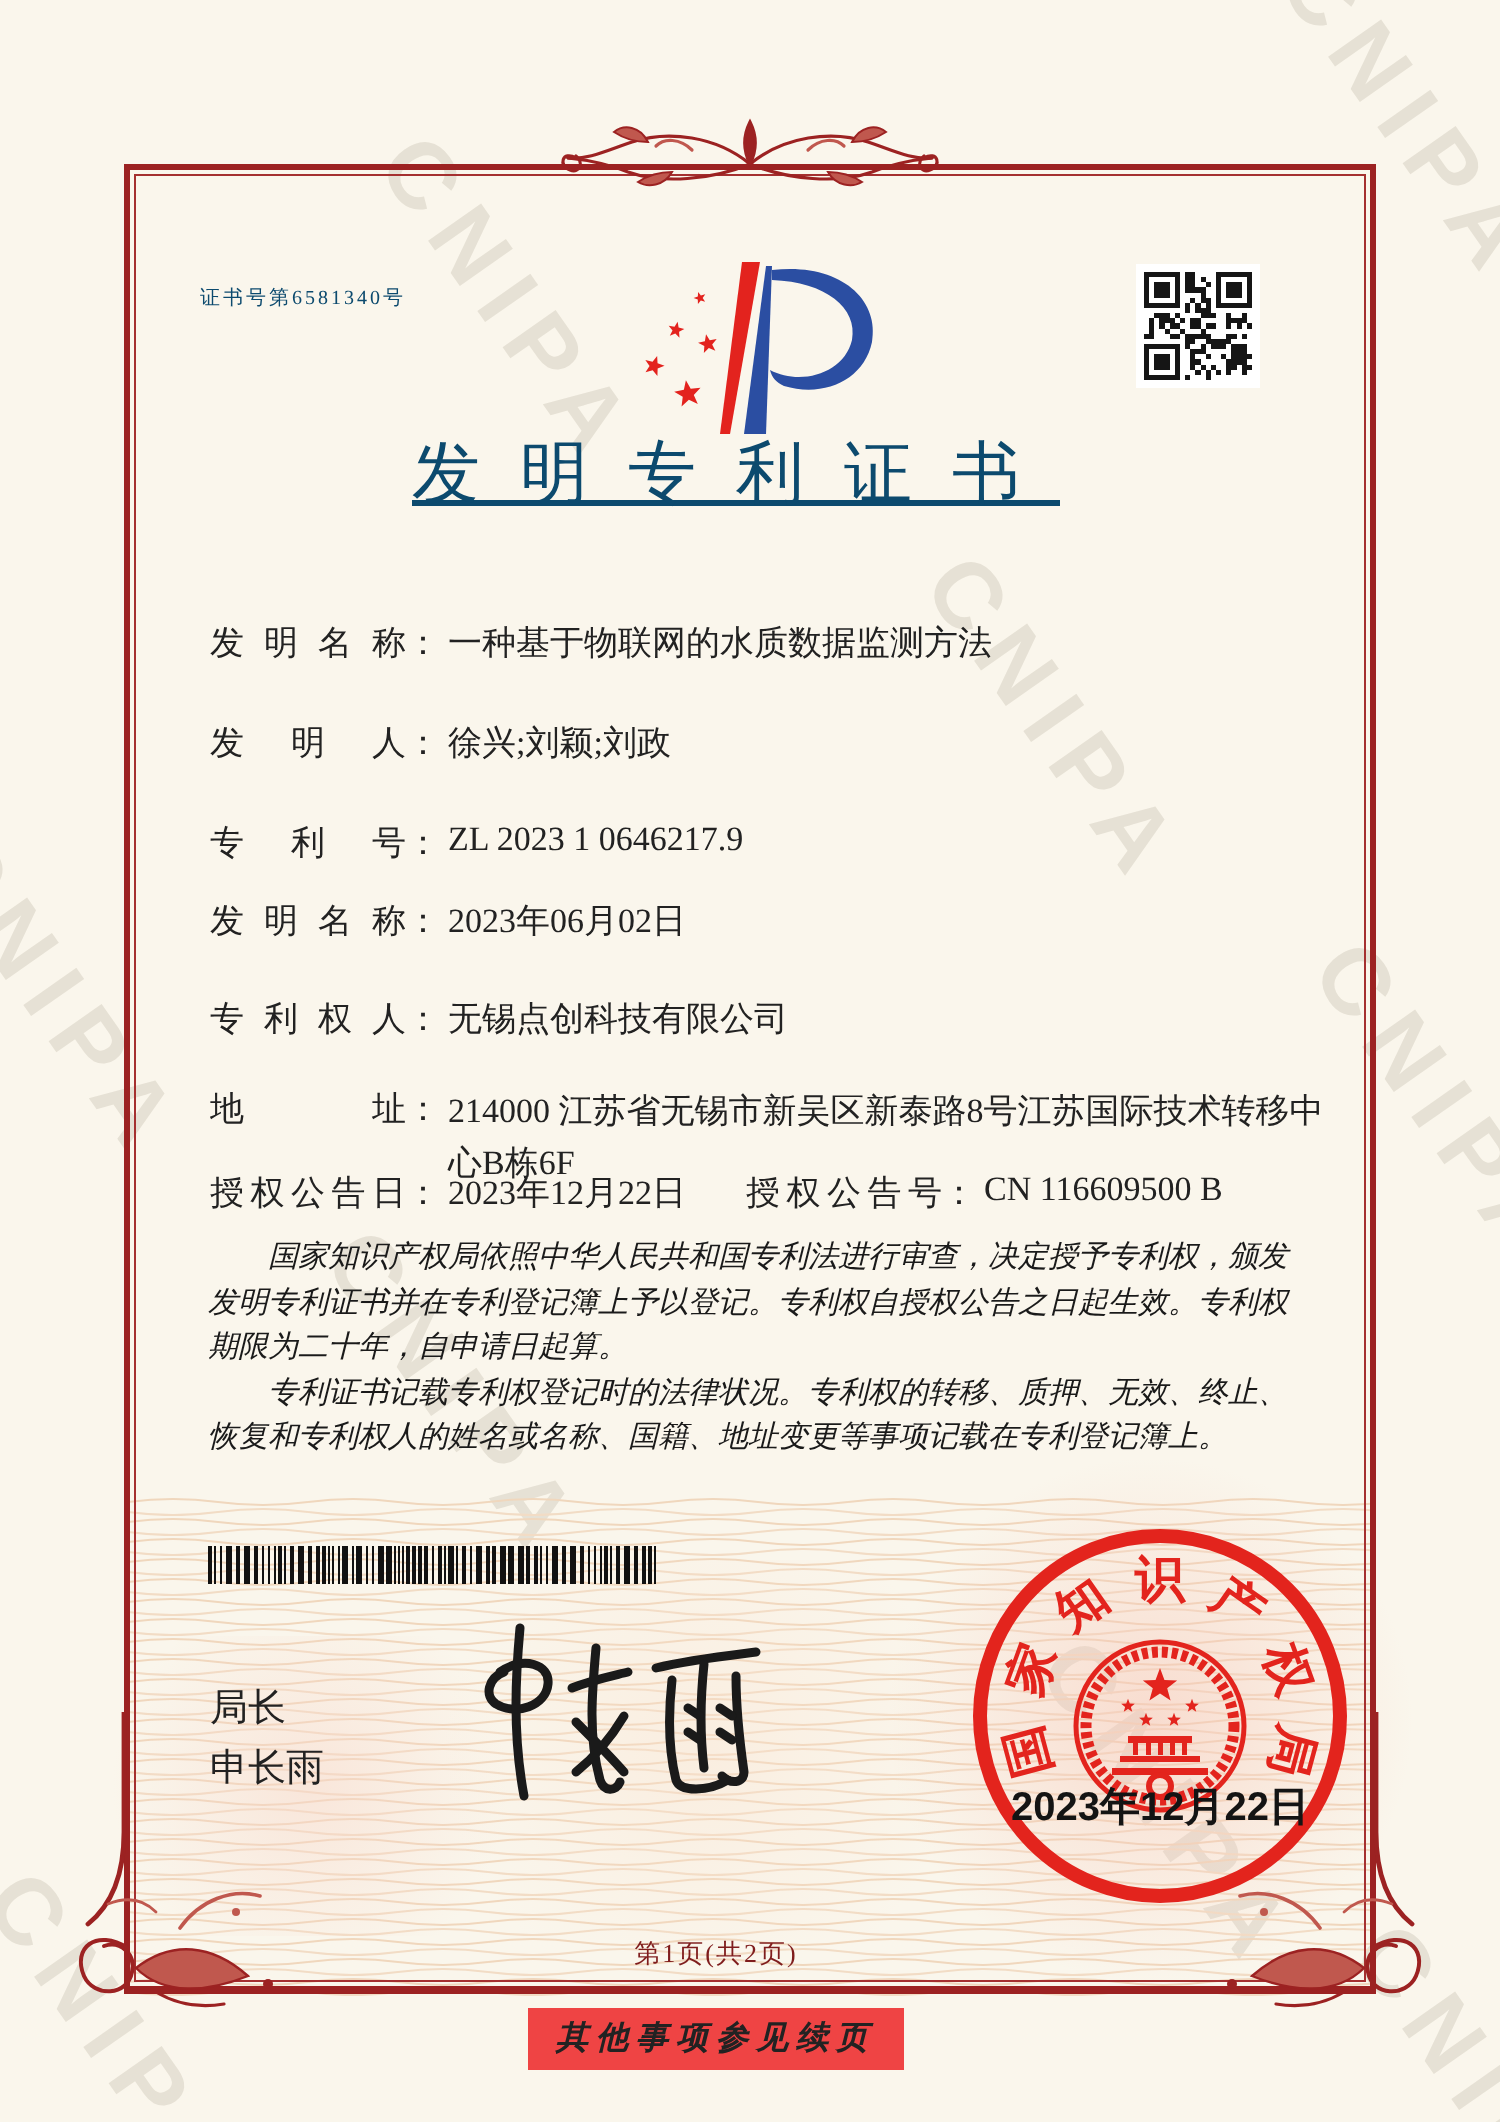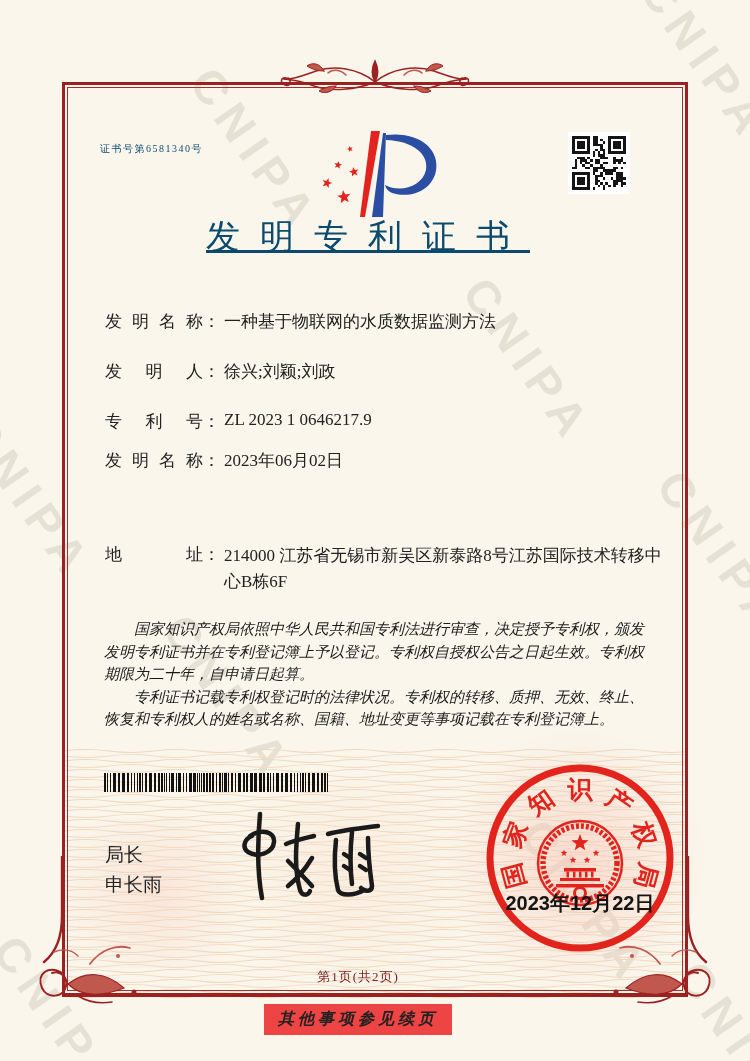--- a/index.html
+++ b/index.html
@@ -375,22 +375,31 @@
   </div>
   <div class="frow" style="top:360px;">
     <span class="lbl">发明人</span><span class="colon">：</span><span class="val">徐兴;刘颖;刘政</span>
   </div>
   <div class="frow" style="top:410px;">
     <span class="lbl">专利号</span><span class="colon">：</span><span class="val">ZL 2023 1 0646217.9</span>
   </div>
   <div class="frow" style="top:449px;">
     <span class="lbl">发明名称</span><span class="colon">：</span><span class="val">2023年06月02日</span>
   </div>
+  <div class="frow" style="top:498px;">
+    <span class="lbl">专利权人</span><span class="colon">：</span><span class="val">无锡点创科技有限公司</span>
+  </div>
   <div class="frow" style="top:543px;">
     <span class="lbl">地址</span><span class="colon">：</span><span class="val wrap">214000 江苏省无锡市新吴区新泰路8号江苏国际技术转移中心B栋6F</span>
+  </div>
+  <div class="frow" style="top:585px;">
+    <span class="lbl">授权公告日</span><span class="colon">：</span><span class="val">2023年12月22日</span>
+  </div>
+  <div class="frow" style="top:585px;left:373px;">
+    <span class="lbl">授权公告号</span><span class="colon">：</span><span class="val">CN 116609500 B</span>
   </div>
 
   <div class="para">
     <p>国家知识产权局依照中华人民共和国专利法进行审查，决定授予专利权，颁发发明专利证书并在专利登记簿上予以登记。专利权自授权公告之日起生效。专利权期限为二十年，自申请日起算。</p>
     <p>专利证书记载专利权登记时的法律状况。专利权的转移、质押、无效、终止、恢复和专利权人的姓名或名称、国籍、地址变更等事项记载在专利登记簿上。</p>
   </div>
 
   <div class="barcode" id="barcode"><i style="width: 2px; margin-right: 1px; background: rgb(17, 17, 17);"></i><i style="width: 1px; margin-right: 2px; background: rgb(17, 17, 17);"></i><i style="width: 1px; margin-right: 2px; background: rgb(17, 17, 17);"></i><i style="width: 3px; margin-right: 2px; background: rgb(17, 17, 17);"></i><i style="width: 2px; margin-right: 2px; background: rgb(17, 17, 17);"></i><i style="width: 3px; margin-right: 2px; background: rgb(17, 17, 17);"></i><i style="width: 2px; margin-right: 2px; background: rgb(17, 17, 17);"></i><i style="width: 1px; margin-right: 2px; background: rgb(17, 17, 17);"></i><i style="width: 1px; margin-right: 2px; background: rgb(17, 17, 17);"></i><i style="width: 1px; margin-right: 1px; background: rgb(17, 17, 17);"></i><i style="width: 2px; margin-right: 1px; background: rgb(17, 17, 17);"></i><i style="width: 1px; margin-right: 2px; background: rgb(17, 17, 17);"></i><i style="width: 2px; margin-right: 2px; background: rgb(17, 17, 17);"></i><i style="width: 3px; margin-right: 2px; background: rgb(17, 17, 17);"></i><i style="width: 2px; margin-right: 2px; background: rgb(17, 17, 17);"></i><i style="width: 2px; margin-right: 1px; background: rgb(17, 17, 17);"></i><i style="width: 2px; margin-right: 1px; background: rgb(17, 17, 17);"></i><i style="width: 1px; margin-right: 1px; background: rgb(17, 17, 17);"></i><i style="width: 1px; margin-right: 2px; background: rgb(17, 17, 17);"></i><i style="width: 1px; margin-right: 1px; background: rgb(17, 17, 17);"></i><i style="width: 3px; margin-right: 2px; background: rgb(17, 17, 17);"></i><i style="width: 1px; margin-right: 1px; background: rgb(17, 17, 17);"></i><i style="width: 3px; margin-right: 2px; background: rgb(17, 17, 17);"></i><i style="width: 1px; margin-right: 2px; background: rgb(17, 17, 17);"></i><i style="width: 1px; margin-right: 2px; background: rgb(17, 17, 17);"></i><i style="width: 3px; margin-right: 1px; background: rgb(17, 17, 17);"></i><i style="width: 3px; margin-right: 1px; background: rgb(17, 17, 17);"></i><i style="width: 1px; margin-right: 1px; background: rgb(17, 17, 17);"></i><i style="width: 1px; margin-right: 1px; background: rgb(17, 17, 17);"></i><i style="width: 1px; margin-right: 1px; background: rgb(17, 17, 17);"></i><i style="width: 2px; margin-right: 1px; background: rgb(17, 17, 17);"></i><i style="width: 2px; margin-right: 1px; background: rgb(17, 17, 17);"></i><i style="width: 2px; margin-right: 1px; background: rgb(17, 17, 17);"></i><i style="width: 2px; margin-right: 2px; background: rgb(17, 17, 17);"></i><i style="width: 1px; margin-right: 2px; background: rgb(17, 17, 17);"></i><i style="width: 2px; margin-right: 1px; background: rgb(17, 17, 17);"></i><i style="width: 1px; margin-right: 1px; background: rgb(17, 17, 17);"></i><i style="width: 3px; margin-right: 1px; background: rgb(17, 17, 17);"></i><i style="width: 1px; margin-right: 2px; background: rgb(17, 17, 17);"></i><i style="width: 2px; margin-right: 2px; background: rgb(17, 17, 17);"></i><i style="width: 1px; margin-right: 2px; background: rgb(17, 17, 17);"></i><i style="width: 3px; margin-right: 2px; background: rgb(17, 17, 17);"></i><i style="width: 2px; margin-right: 1px; background: rgb(17, 17, 17);"></i><i style="width: 2px; margin-right: 2px; background: rgb(17, 17, 17);"></i><i style="width: 3px; margin-right: 1px; background: rgb(17, 17, 17);"></i><i style="width: 3px; margin-right: 2px; background: rgb(17, 17, 17);"></i><i style="width: 3px; margin-right: 1px; background: rgb(17, 17, 17);"></i><i style="width: 2px; margin-right: 2px; background: rgb(17, 17, 17);"></i><i style="width: 2px; margin-right: 1px; background: rgb(17, 17, 17);"></i><i style="width: 1px; margin-right: 2px; background: rgb(17, 17, 17);"></i><i style="width: 1px; margin-right: 2px; background: rgb(17, 17, 17);"></i><i style="width: 3px; margin-right: 2px; background: rgb(17, 17, 17);"></i><i style="width: 2px; margin-right: 2px; background: rgb(17, 17, 17);"></i><i style="width: 3px; margin-right: 2px; background: rgb(17, 17, 17);"></i><i style="width: 2px; margin-right: 2px; background: rgb(17, 17, 17);"></i><i style="width: 1px; margin-right: 2px; background: rgb(17, 17, 17);"></i><i style="width: 1px; margin-right: 2px; background: rgb(17, 17, 17);"></i><i style="width: 1px; margin-right: 1px; background: rgb(17, 17, 17);"></i><i style="width: 2px; margin-right: 1px; background: rgb(17, 17, 17);"></i><i style="width: 1px; margin-right: 2px; background: rgb(17, 17, 17);"></i><i style="width: 2px; margin-right: 2px; background: rgb(17, 17, 17);"></i><i style="width: 3px; margin-right: 2px; background: rgb(17, 17, 17);"></i><i style="width: 2px; margin-right: 2px; background: rgb(17, 17, 17);"></i><i style="width: 2px; margin-right: 1px; background: rgb(17, 17, 17);"></i><i style="width: 2px; margin-right: 1px; background: rgb(17, 17, 17);"></i><i style="width: 1px; margin-right: 1px; background: rgb(17, 17, 17);"></i></div>
 
   <div class="signer">

